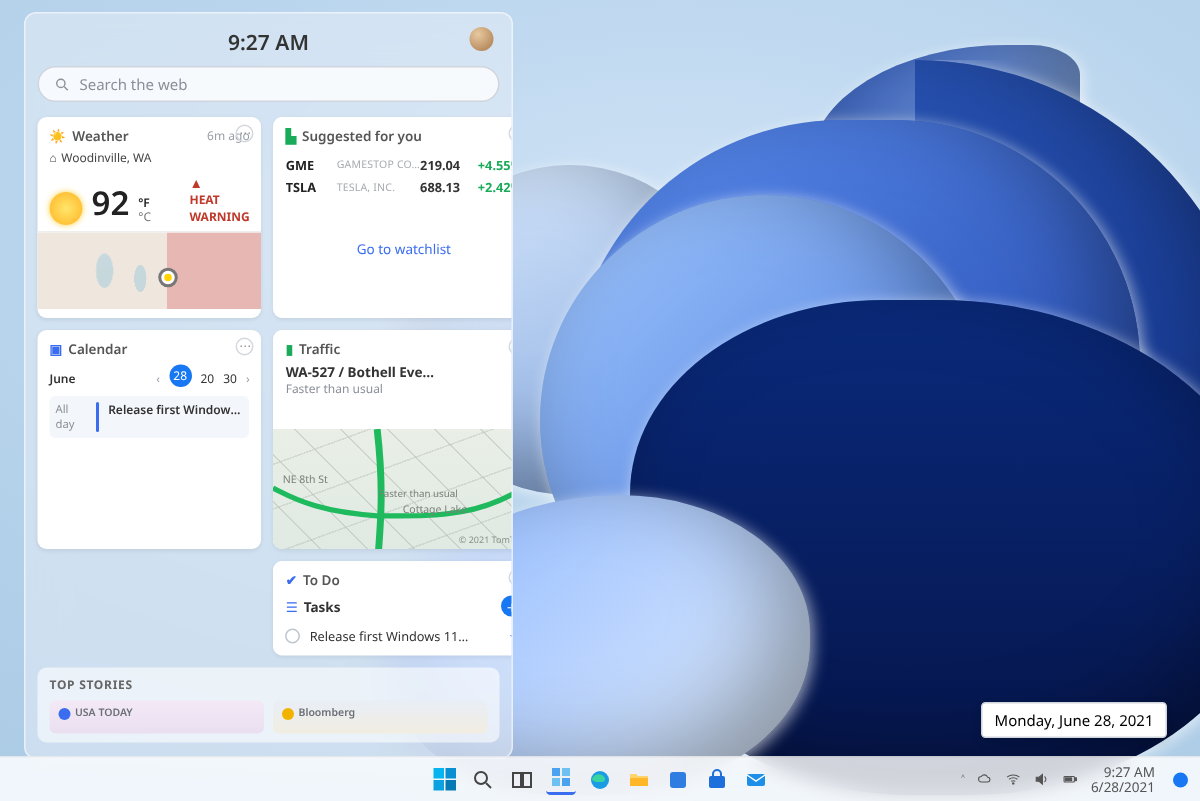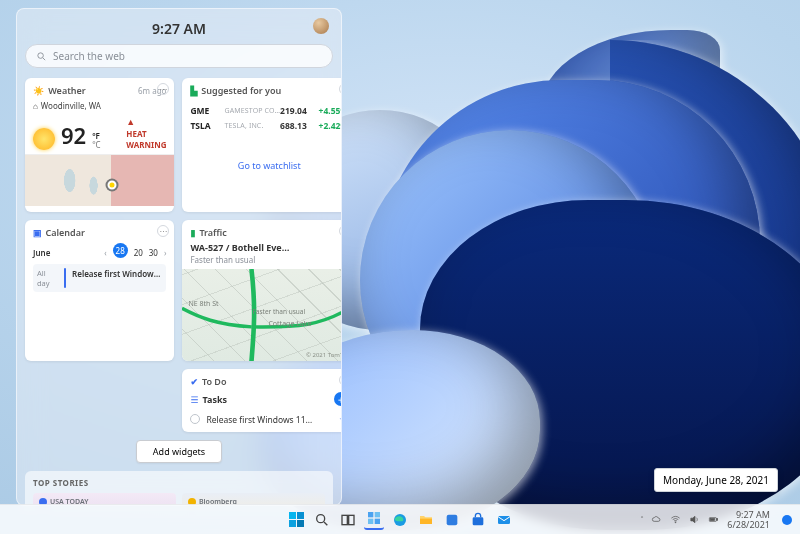--- a/index.html
+++ b/index.html
@@ -59,21 +59,21 @@
 .wmap::before { content:""; position:absolute; inset:0; background: radial-gradient(14px 28px at 30% 50%,#b7d2de 40%,transparent 42%), radial-gradient(10px 22px at 46% 60%,#b7d2de 40%,transparent 42%); opacity:.7;}
 .wmap .pin { position: absolute; left: 58%; top: 58%; width: 9px; height: 9px; background: #ffd400; border-radius: 50%; border: 2px solid #fff; transform: translate(-50%,-50%); box-shadow: 0 0 0 2px #777;}
 .linkbar { text-align: center; color: #3a6df0; font-size: 9px; padding-top: 4px; }
 .stocks .row { display: flex; align-items: center; font-size: 8.5px; padding: 2px 0; }
 .stocks .sym { width: 34px; font-weight: 700; color: #222; }
 .stocks .co  { flex: 1; color: #a6aab0; font-size: 7px; text-transform: uppercase; letter-spacing: .02em; white-space: nowrap; overflow: hidden; text-overflow: ellipsis; }
 .stocks .price { width: 34px; text-align: left; font-weight: 700; }
 .stocks .chg { width: 34px; text-align: right; color: #1aab5a; font-weight: 700; }
 .traffic .route { font-size: 9px; font-weight: 700; margin-top: 2px; }
 .traffic .note { font-size: 8px; color: #8a8f98; }
-.traffic .tmap { height: 92px; margin: 4px -8px -6px; border-radius: 0 0 6px 6px; background: linear-gradient(180deg,#e9efe7,#e0eae2); position: relative; overflow: hidden; }
+.traffic .tmap { height: 80px; margin: 21px -8px -6px; border-radius: 0 0 6px 6px; background: linear-gradient(180deg,#e9efe7,#e0eae2); position: relative; overflow: hidden; }
 .traffic .tmap::before { content:""; position:absolute; inset:0; background:
    repeating-linear-gradient(45deg, rgba(180,188,180,.5) 0 1px, transparent 1px 22px),
    repeating-linear-gradient(-20deg, rgba(180,188,180,.4) 0 1px, transparent 1px 28px); }
 .traffic .tmap svg { position: absolute; inset: 0; }
 .traffic .street { position: absolute; font-size: 7px; color: #7a8079; }
 .traffic .copy { position: absolute; right: 4px; bottom: 2px; font-size: 6px; color: #8b9188; }
 .calendar .nav { display: flex; align-items: flex-end; gap: 6px; margin-top: 4px; font-size: 8px; }
 .calendar .nav .mon { font-weight: 600; margin-right: auto; }
 .calendar .nav .d.cur { background: #1877f2; color: #fff; border-radius: 50%; width: 15px; height: 15px; display: flex; align-items: center; justify-content: center; font-size: 8px; }
 .calendar .nav .arrow { color: #9aa0a8; }
@@ -261,21 +261,20 @@
         <span class="plus">＋</span>
       </div>
       <div class="task">
         <span class="circle"></span>
         <span>Release first Windows 11…</span>
         <span class="star">☆</span>
       </div>
     </div>
   </div>
 
-  <button class="addw">Add widgets</button>
 
   <div class="news">
     <h4>TOP STORIES</h4>
     <div class="stories">
       <div class="story s1">
         <div class="src">
             <span class="dot"></span>
             <span>USA TODAY</span>
           </div>
 

